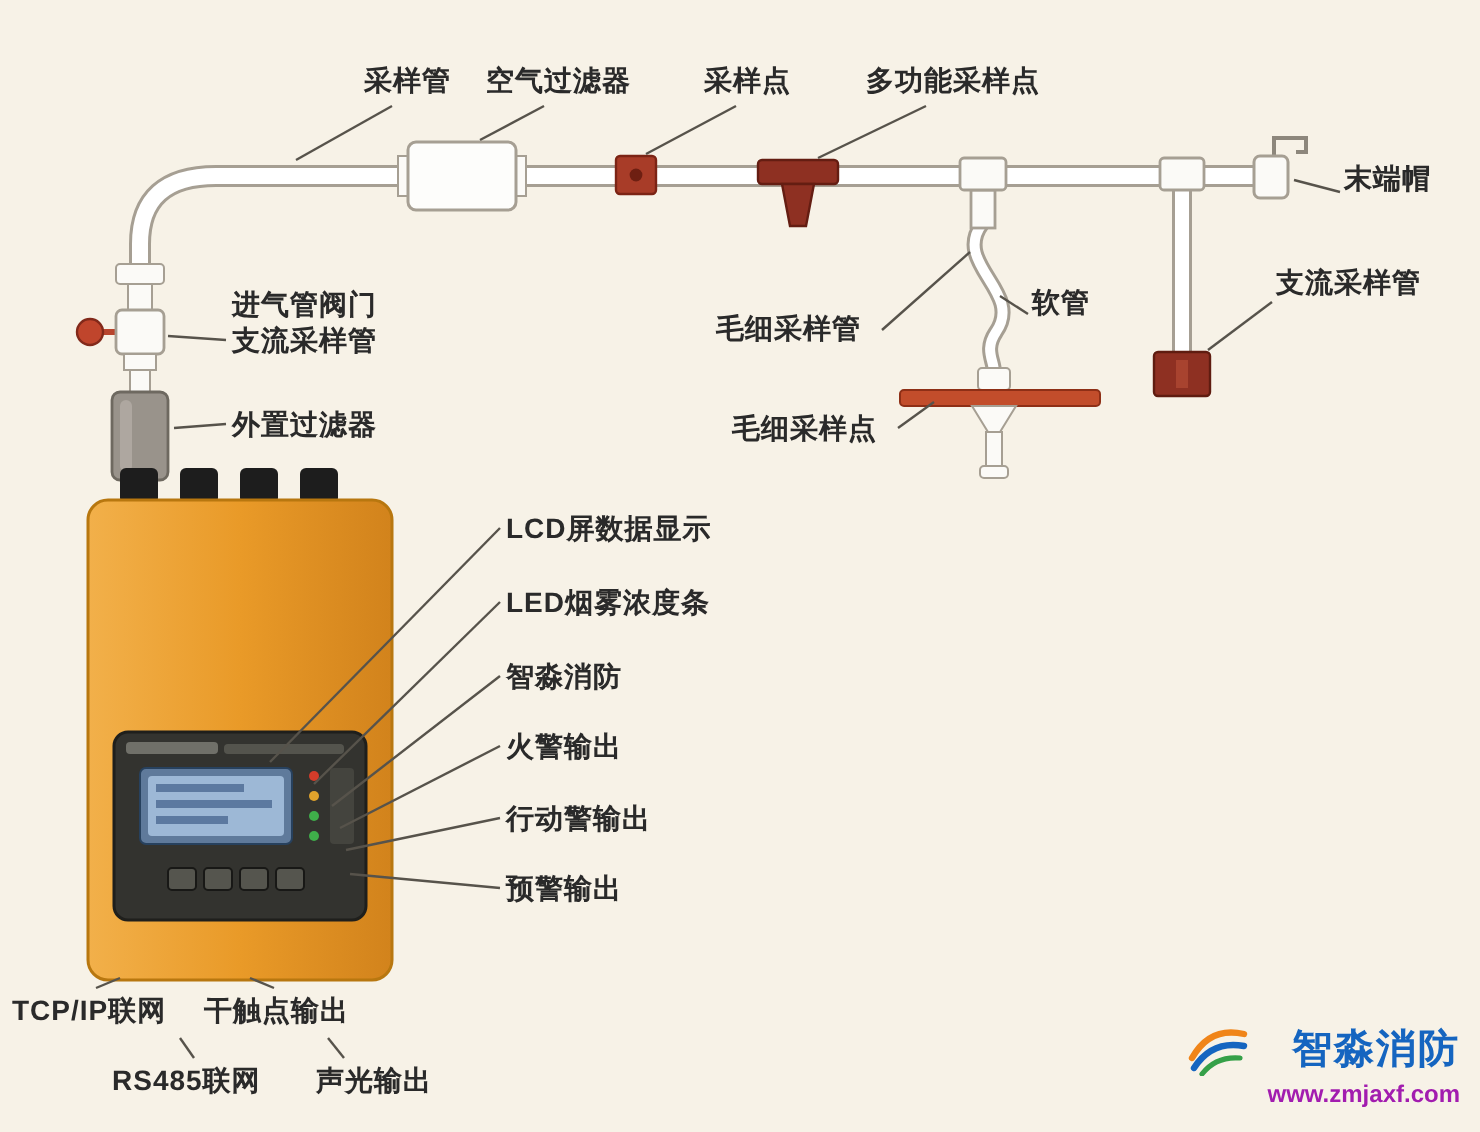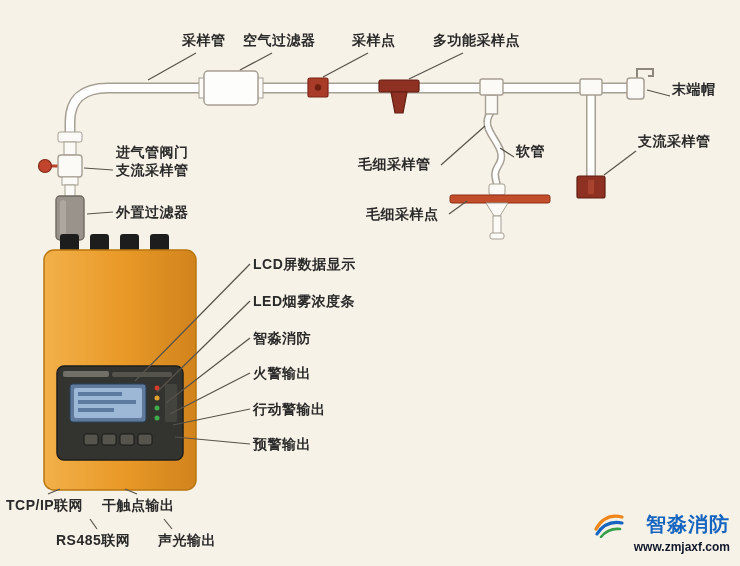--- a/index.html
+++ b/index.html
@@ -6,21 +6,21 @@
   html,body { width:740px; height:566px; }
   body { font-family:"Liberation Sans","DejaVu Sans",sans-serif; }
   .stage { position:relative; width:740px; height:566px; background:#f7f2e7; overflow:hidden; }
   svg.diagram { position:absolute; left:0; top:0; }
   .lbl { position:absolute; font-size:14px; font-weight:600; color:#2a2a2a;
          white-space:nowrap; letter-spacing:0.5px; line-height:18px; }
   .lbl.two-line div { line-height:18px; }
   .logo { position:absolute; right:10px; bottom:12px; text-align:right; }
   .logo-row { display:flex; align-items:center; gap:22px; justify-content:flex-end; }
   .logo-name { font-size:20px; font-weight:bold; color:#1565c0; letter-spacing:1px; }
-  .logo-url  { font-size:12px; font-weight:bold; color:#0f172a; margin-top:2px; }
+  .logo-url  { font-size:12px; font-weight:bold; color:#a21caf; margin-top:2px; }
 </style>
 </head>
 <body>
 
 <div class="stage">
 
   <svg class="diagram" width="740" height="566" viewBox="0 0 740 566">
     <defs>
       <linearGradient id="devBody" x1="0" y1="0" x2="1" y2="0">
         <stop offset="0" stop-color="#f2b04a"></stop>

